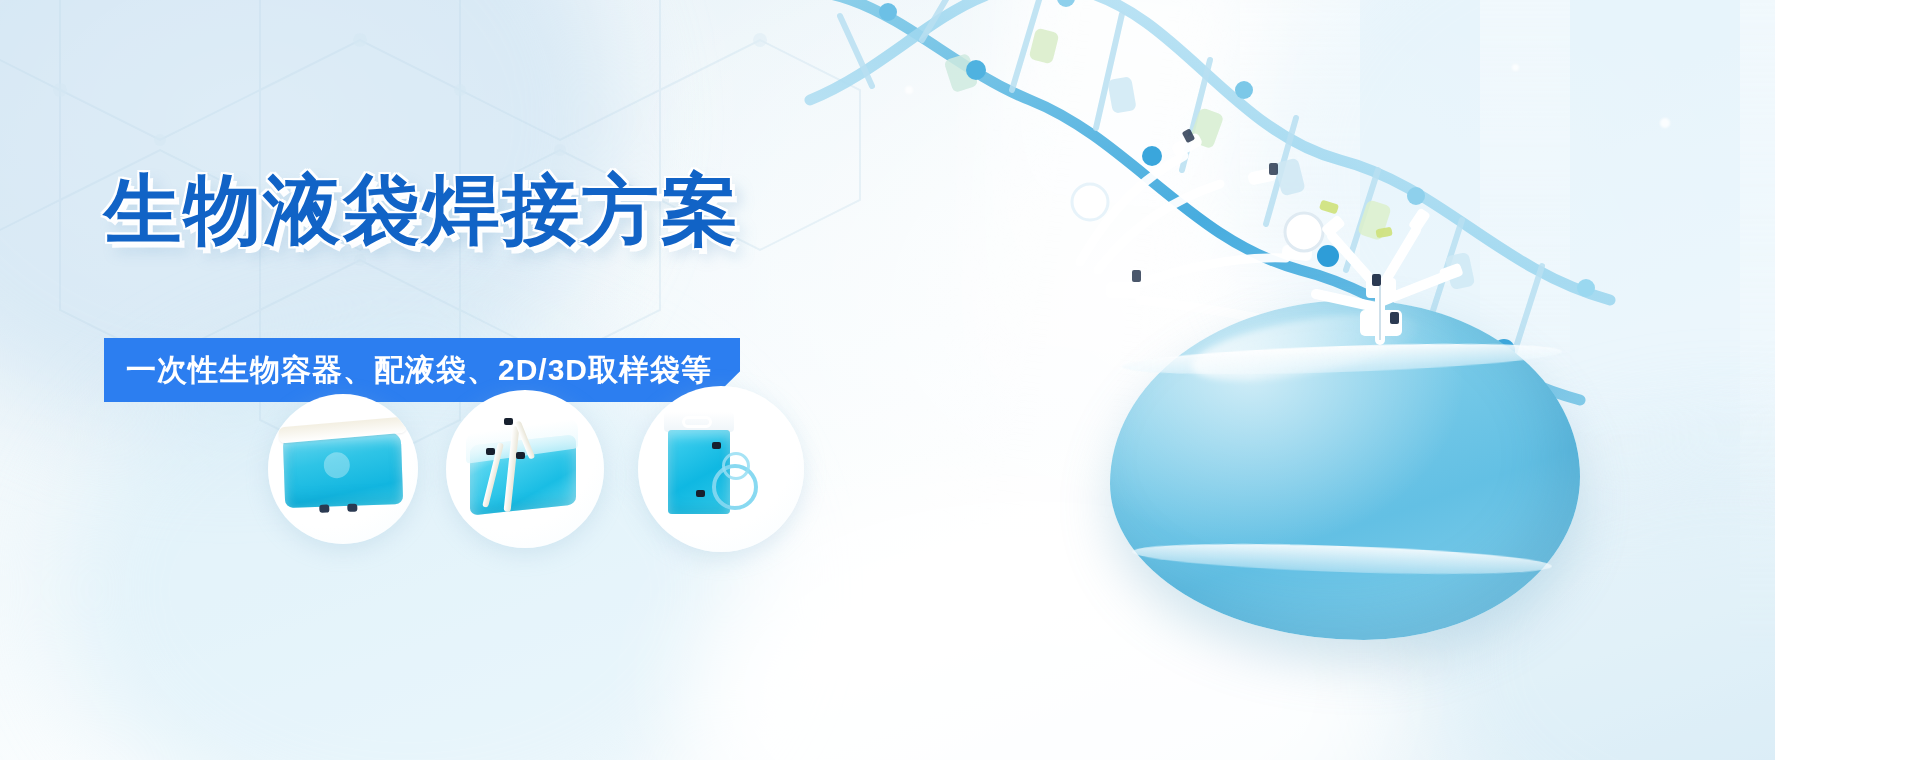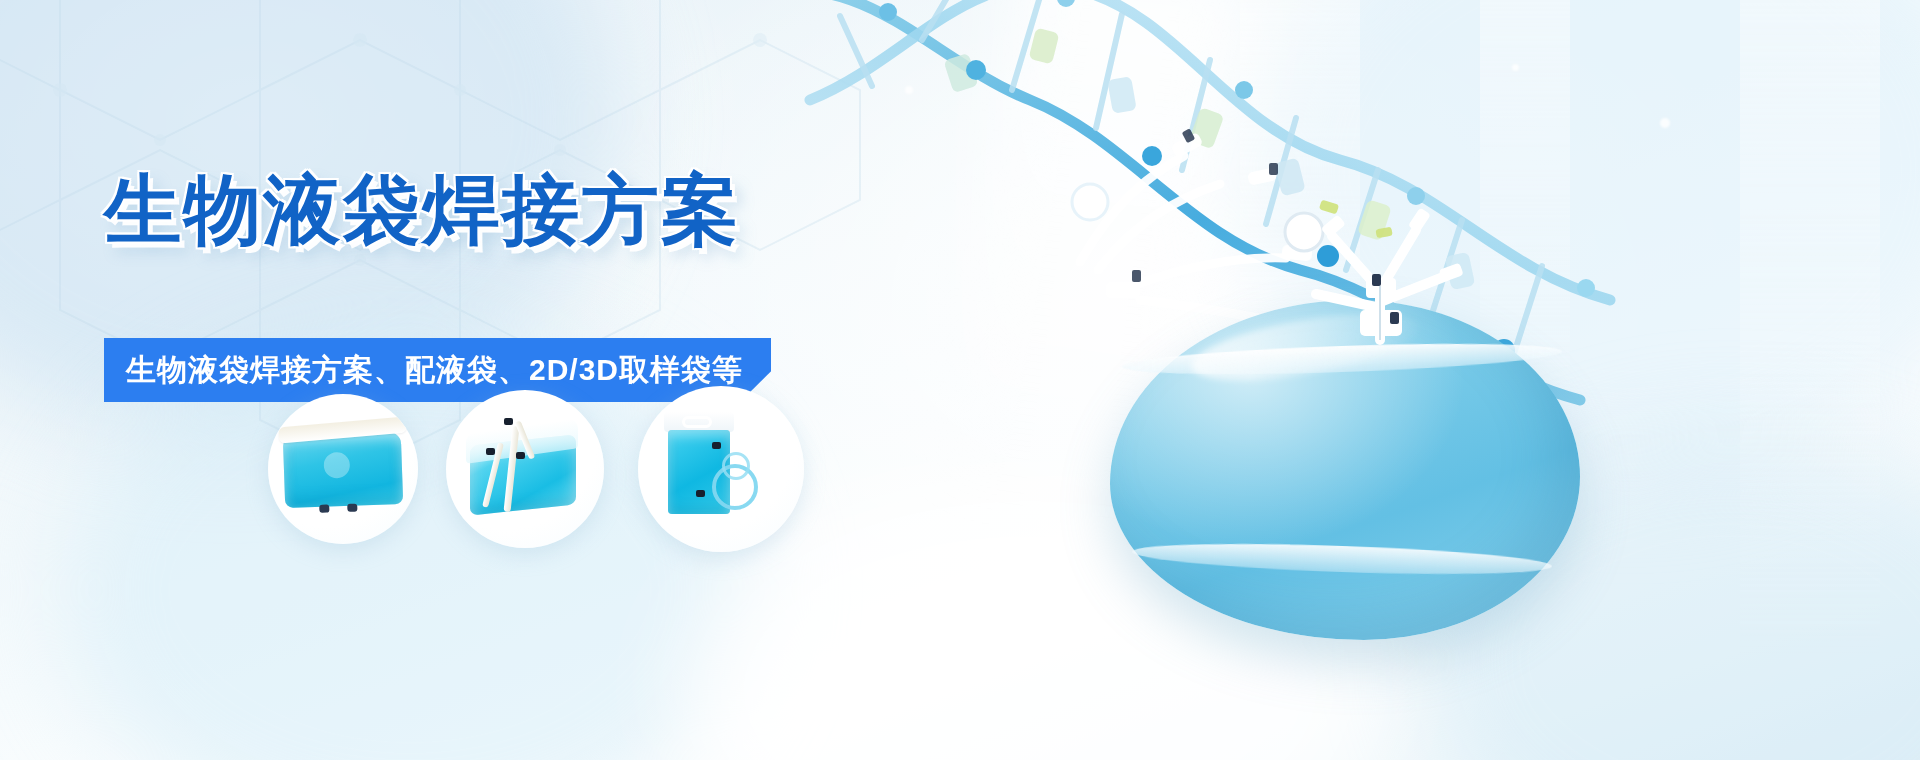--- a/index.html
+++ b/index.html
@@ -2,21 +2,21 @@
 <html><head>
 <meta charset="utf-8">
 <title>Banner</title>
 <style>
   * { margin:0; padding:0; box-sizing:border-box; }
   html, body {
     width:1920px; height:760px; overflow:hidden;
     font-family:"Liberation Sans", "DejaVu Sans", sans-serif;
   }
   #stage {
-    position:relative; width:1920px; height:760px;
+    position:relative; width:1775px; height:760px;
     background:
       radial-gradient(ellipse 900px 620px at 1180px 300px, rgba(255,255,255,0.92) 0%, rgba(255,255,255,0.0) 70%),
       radial-gradient(ellipse 700px 500px at 250px 120px, rgba(255,255,255,0.85) 0%, rgba(255,255,255,0) 72%),
       linear-gradient(160deg, #e4eff7 0%, #eef6fa 22%, #f6fbfd 48%, #ffffff 68%, #f2f9fc 88%, #e8f3f9 100%);
     overflow:hidden;
   }
 
   
   .bg-layer { position:absolute; inset:0; pointer-events:none; }
 
@@ -303,21 +303,21 @@
     <g fill="#cfe27a" opacity=".9">
       <rect x="540" y="232" width="18" height="10" rx="3" transform="rotate(18 549 237)"></rect>
       <rect x="596" y="258" width="16" height="9" rx="3" transform="rotate(-10 604 262)"></rect>
     </g>
   </svg>
 
   <div class="headline-wrap">
     <div class="headline">生物液袋焊接方案</div>
   </div>
 
-  <div class="ribbon">生物液袋焊接方案、配液袋、2D/3D取样袋等</div>
+  <div class="ribbon">一次性生物容器、配液袋、2D/3D取样袋等</div>
 
   <div class="circle c1">
     <div class="bag1">
       <span class="port-a"></span>
       <span class="port-b"></span>
     </div>
   </div>
 
   <div class="circle c2">
     <div class="bag2"></div>

